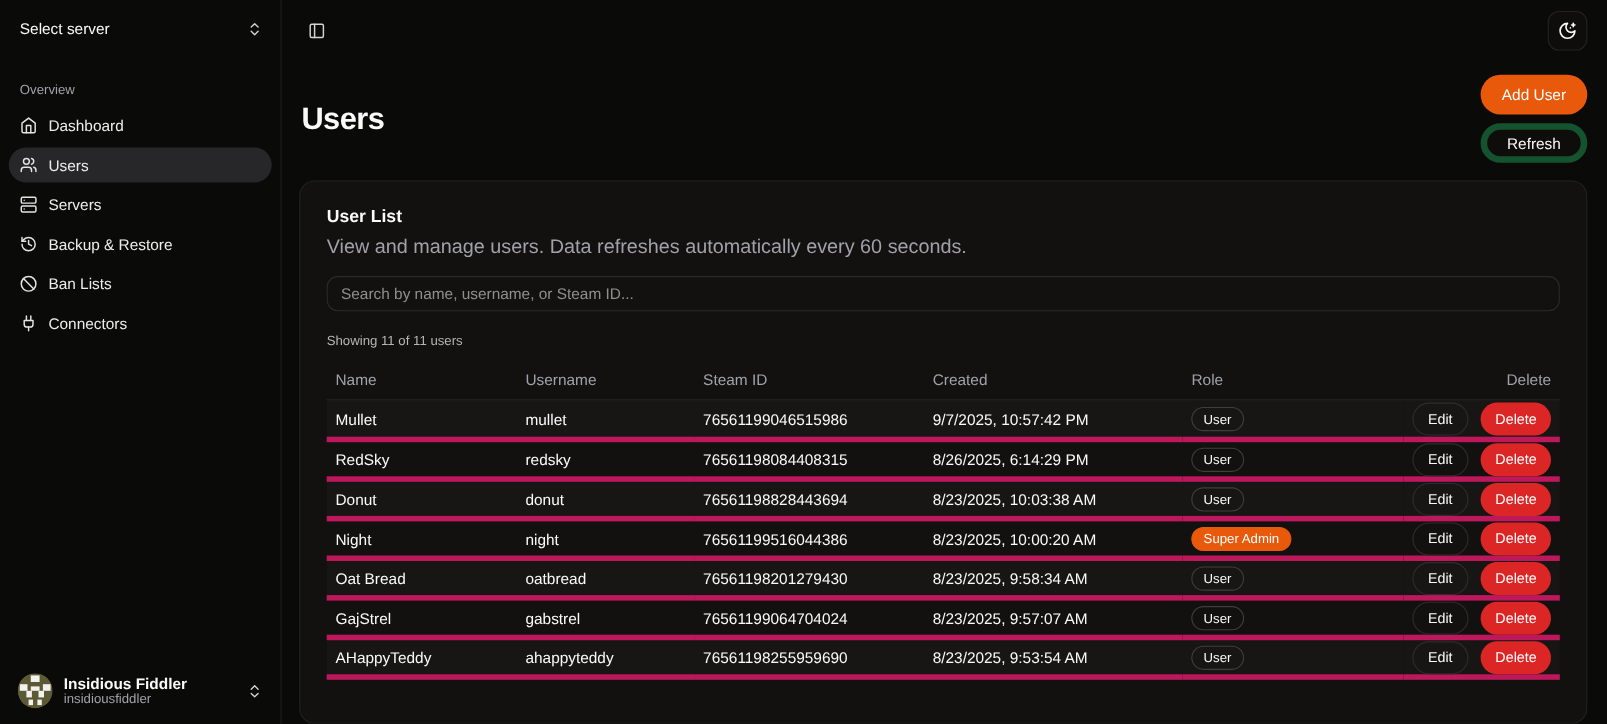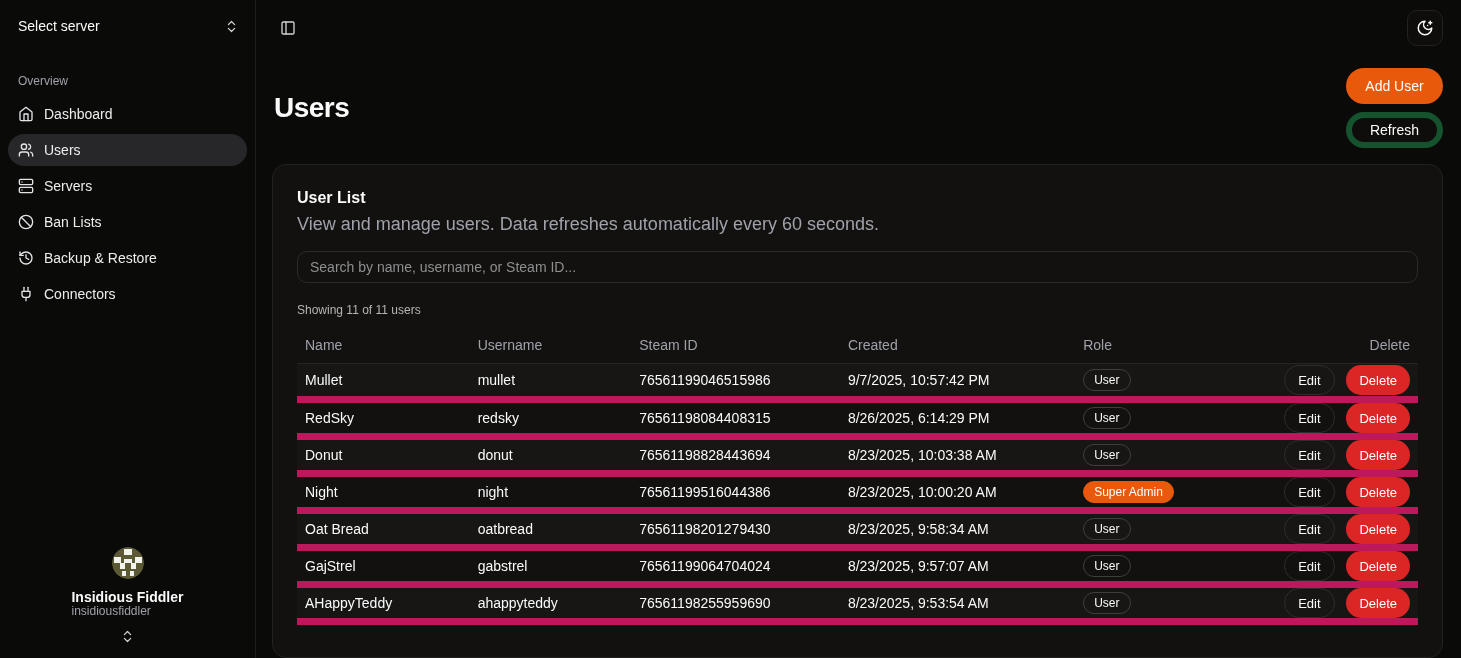--- a/index.html
+++ b/index.html
@@ -34,21 +34,21 @@
   .nav-item {
     display:flex; align-items:center; gap:10px;
     padding:7px 10px; border-radius:9999px; cursor:pointer;
     color:#ededed; font-size:14px; margin-bottom:4px; height:32px;
   }
   .nav-item.active { background:#27272a; }
   .nav-item .icon { width:16px; height:16px; color:#e4e4e7; }
   .sidebar-footer {
     margin-top:auto;
     display:flex; align-items:center; gap:10px;
-    padding:6px 8px; border-radius:10px; cursor:pointer;flex-direction:column;
+    padding:6px 8px; border-radius:10px; cursor:pointer;
   }
   .avatar { width:32px; height:32px; border-radius:50%; overflow:hidden; flex:0 0 32px; }
   .sf-text { display:flex; flex-direction:column; line-height:1.15; flex:1; min-width:0; }
   .sf-name { font-weight:700; font-size:14px; color:#fafafa; }
   .sf-user { font-size:12px; color:#a1a1aa; }
 
   
   .main { flex:1; display:flex; flex-direction:column; height:658px; overflow:hidden; }
   .topbar {
     height:56px; flex:0 0 56px;
@@ -104,21 +104,21 @@
 
   
   table { width:100%; border-collapse:collapse; margin-top:10px; }
   th {
     text-align:left; color:#a1a1aa; font-weight:400; font-size:14px;
     padding:10px 8px; border-bottom:1px solid #262522;
   }
   th.col-actions { text-align:right; }
   td {
     padding:0 8px; height:36px; font-size:14px; color:#fafafa;
-    border-bottom:7px solid #be185d;
+    border-bottom:5px solid #be185d;
   }
   tbody tr:nth-child(odd) { background:rgba(255,255,255,0.022); }
   td.cell-name { font-weight:500; }
   td.cell-actions { text-align:right; white-space:nowrap; }
   .badge {
     display:inline-flex; align-items:center; height:22px; padding:0 10px;
     border-radius:9999px; font-size:12px; font-weight:400; color:#fafafa;
   }
   .badge-outline { border:1px solid #3f3e3b; background:transparent; }
   .badge-super { background:#e8590c; border:1px solid #e8590c; color:#fff; }
@@ -177,35 +177,35 @@
               <rect width="20" height="8" x="2" y="14" rx="2" ry="2"></rect>
               <path d="M6 6h.01"></path>
               <path d="M6 18h.01"></path>
             </svg>
           </span>
           <span>Servers</span>
         </div>
         <div class="nav-item">
           <span class="icon">
             <svg width="16" height="16" viewBox="0 0 24 24" fill="none" stroke="currentColor" stroke-width="2" stroke-linecap="round" stroke-linejoin="round">
-              <circle cx="12" cy="12" r="10"></circle>
-              <path d="m4.9 4.9 14.2 14.2"></path>
-            </svg>
-          </span>
-          <span>Ban Lists</span>
-        </div>
-        <div class="nav-item">
-          <span class="icon">
-            <svg width="16" height="16" viewBox="0 0 24 24" fill="none" stroke="currentColor" stroke-width="2" stroke-linecap="round" stroke-linejoin="round">
               <path d="M3 12a9 9 0 1 0 9-9 9.75 9.75 0 0 0-6.74 2.74L3 8"></path>
               <path d="M3 3v5h5"></path>
               <path d="M12 7v5l4 2"></path>
             </svg>
           </span>
           <span>Backup &amp; Restore</span>
+        </div>
+        <div class="nav-item">
+          <span class="icon">
+            <svg width="16" height="16" viewBox="0 0 24 24" fill="none" stroke="currentColor" stroke-width="2" stroke-linecap="round" stroke-linejoin="round">
+              <circle cx="12" cy="12" r="10"></circle>
+              <path d="m4.9 4.9 14.2 14.2"></path>
+            </svg>
+          </span>
+          <span>Ban Lists</span>
         </div>
         <div class="nav-item">
           <span class="icon">
             <svg width="16" height="16" viewBox="0 0 24 24" fill="none" stroke="currentColor" stroke-width="2" stroke-linecap="round" stroke-linejoin="round">
               <path d="M12 22v-5"></path>
               <path d="M9 8V2"></path>
               <path d="M15 8V2"></path>
               <path d="M18 8v5a4 4 0 0 1-4 4h-4a4 4 0 0 1-4-4V8Z"></path>
             </svg>
           </span>

